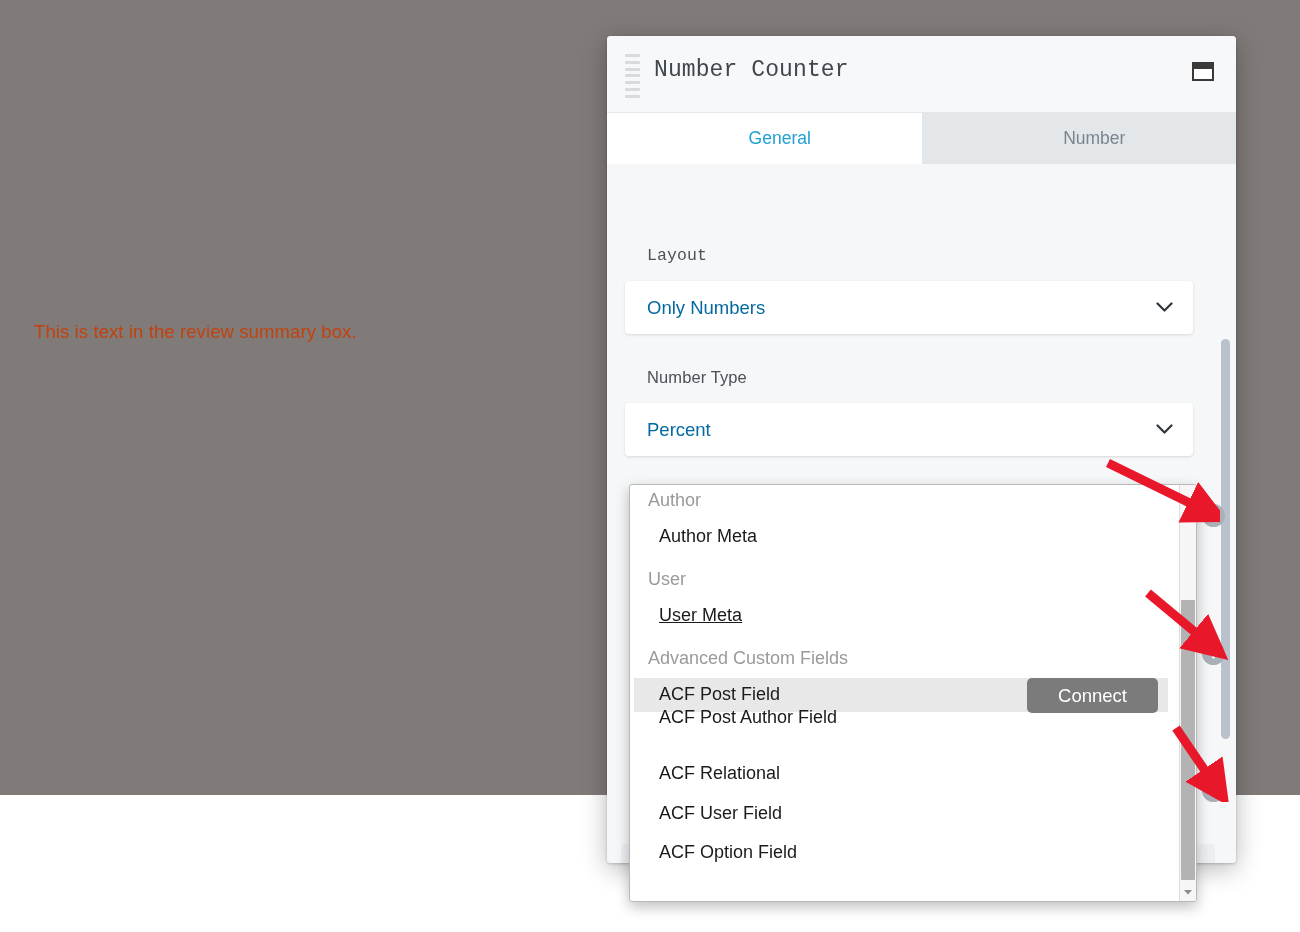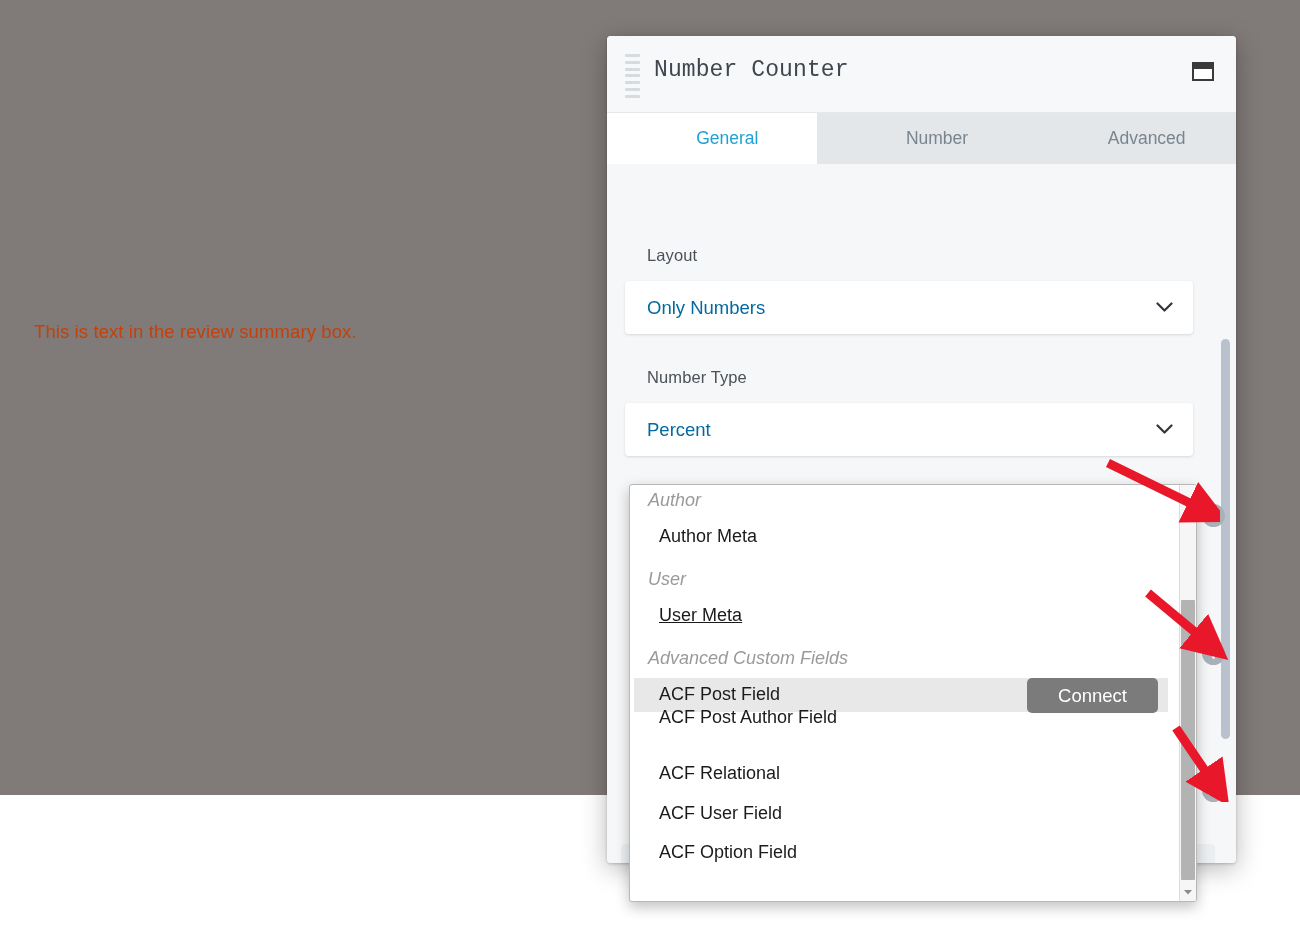--- a/index.html
+++ b/index.html
@@ -184,21 +184,20 @@
     position: absolute;
     left: 0; top: 0;
     width: 550px;
     height: 416px;
   }
   .dd-group {
     position: absolute;
     left: 18px;
     font-size: 18px;
     color: #9a9a9a;
-    font-style: italic;
   }
   .dd-item {
     position: absolute;
     left: 29px;
     font-size: 18px;
     color: #1b1b1b;
     cursor: pointer;
   }
   .dd-item-row {
     position: absolute;
@@ -331,28 +330,25 @@
     </div>
   </div>
 
   <div id="tabbar">
     <div class="tab active">
       <span>General</span>
     </div>
     <div class="tab">
       <span>Number</span>
     </div>
-    <div class="tab">
-      <span>Advanced</span>
-    </div>
   </div>
 
   <div id="panel-body">
 
-    <div class="field-label" style="left:40px; top:82px;">Layout</div>
+    <div class="field-label" style="left:40px; top:82px;font-family:Liberation Mono, monospace;">Layout</div>
     <div class="select-box" style="left:18px; top:117px; width:568px;">
       <span class="sel-value">Only Numbers</span>
       <span class="chev">
         <svg width="17" height="11" viewBox="0 0 17 11">
             <path d="M1.5 1.5 L8.5 8.5 L15.5 1.5" fill="none" stroke="#30363d" stroke-width="2.2" stroke-linecap="round" stroke-linejoin="round"></path>
           </svg>
       </span>
     </div>
 
     <div class="field-label" style="left:40px; top:204px;">Number Type</div>

